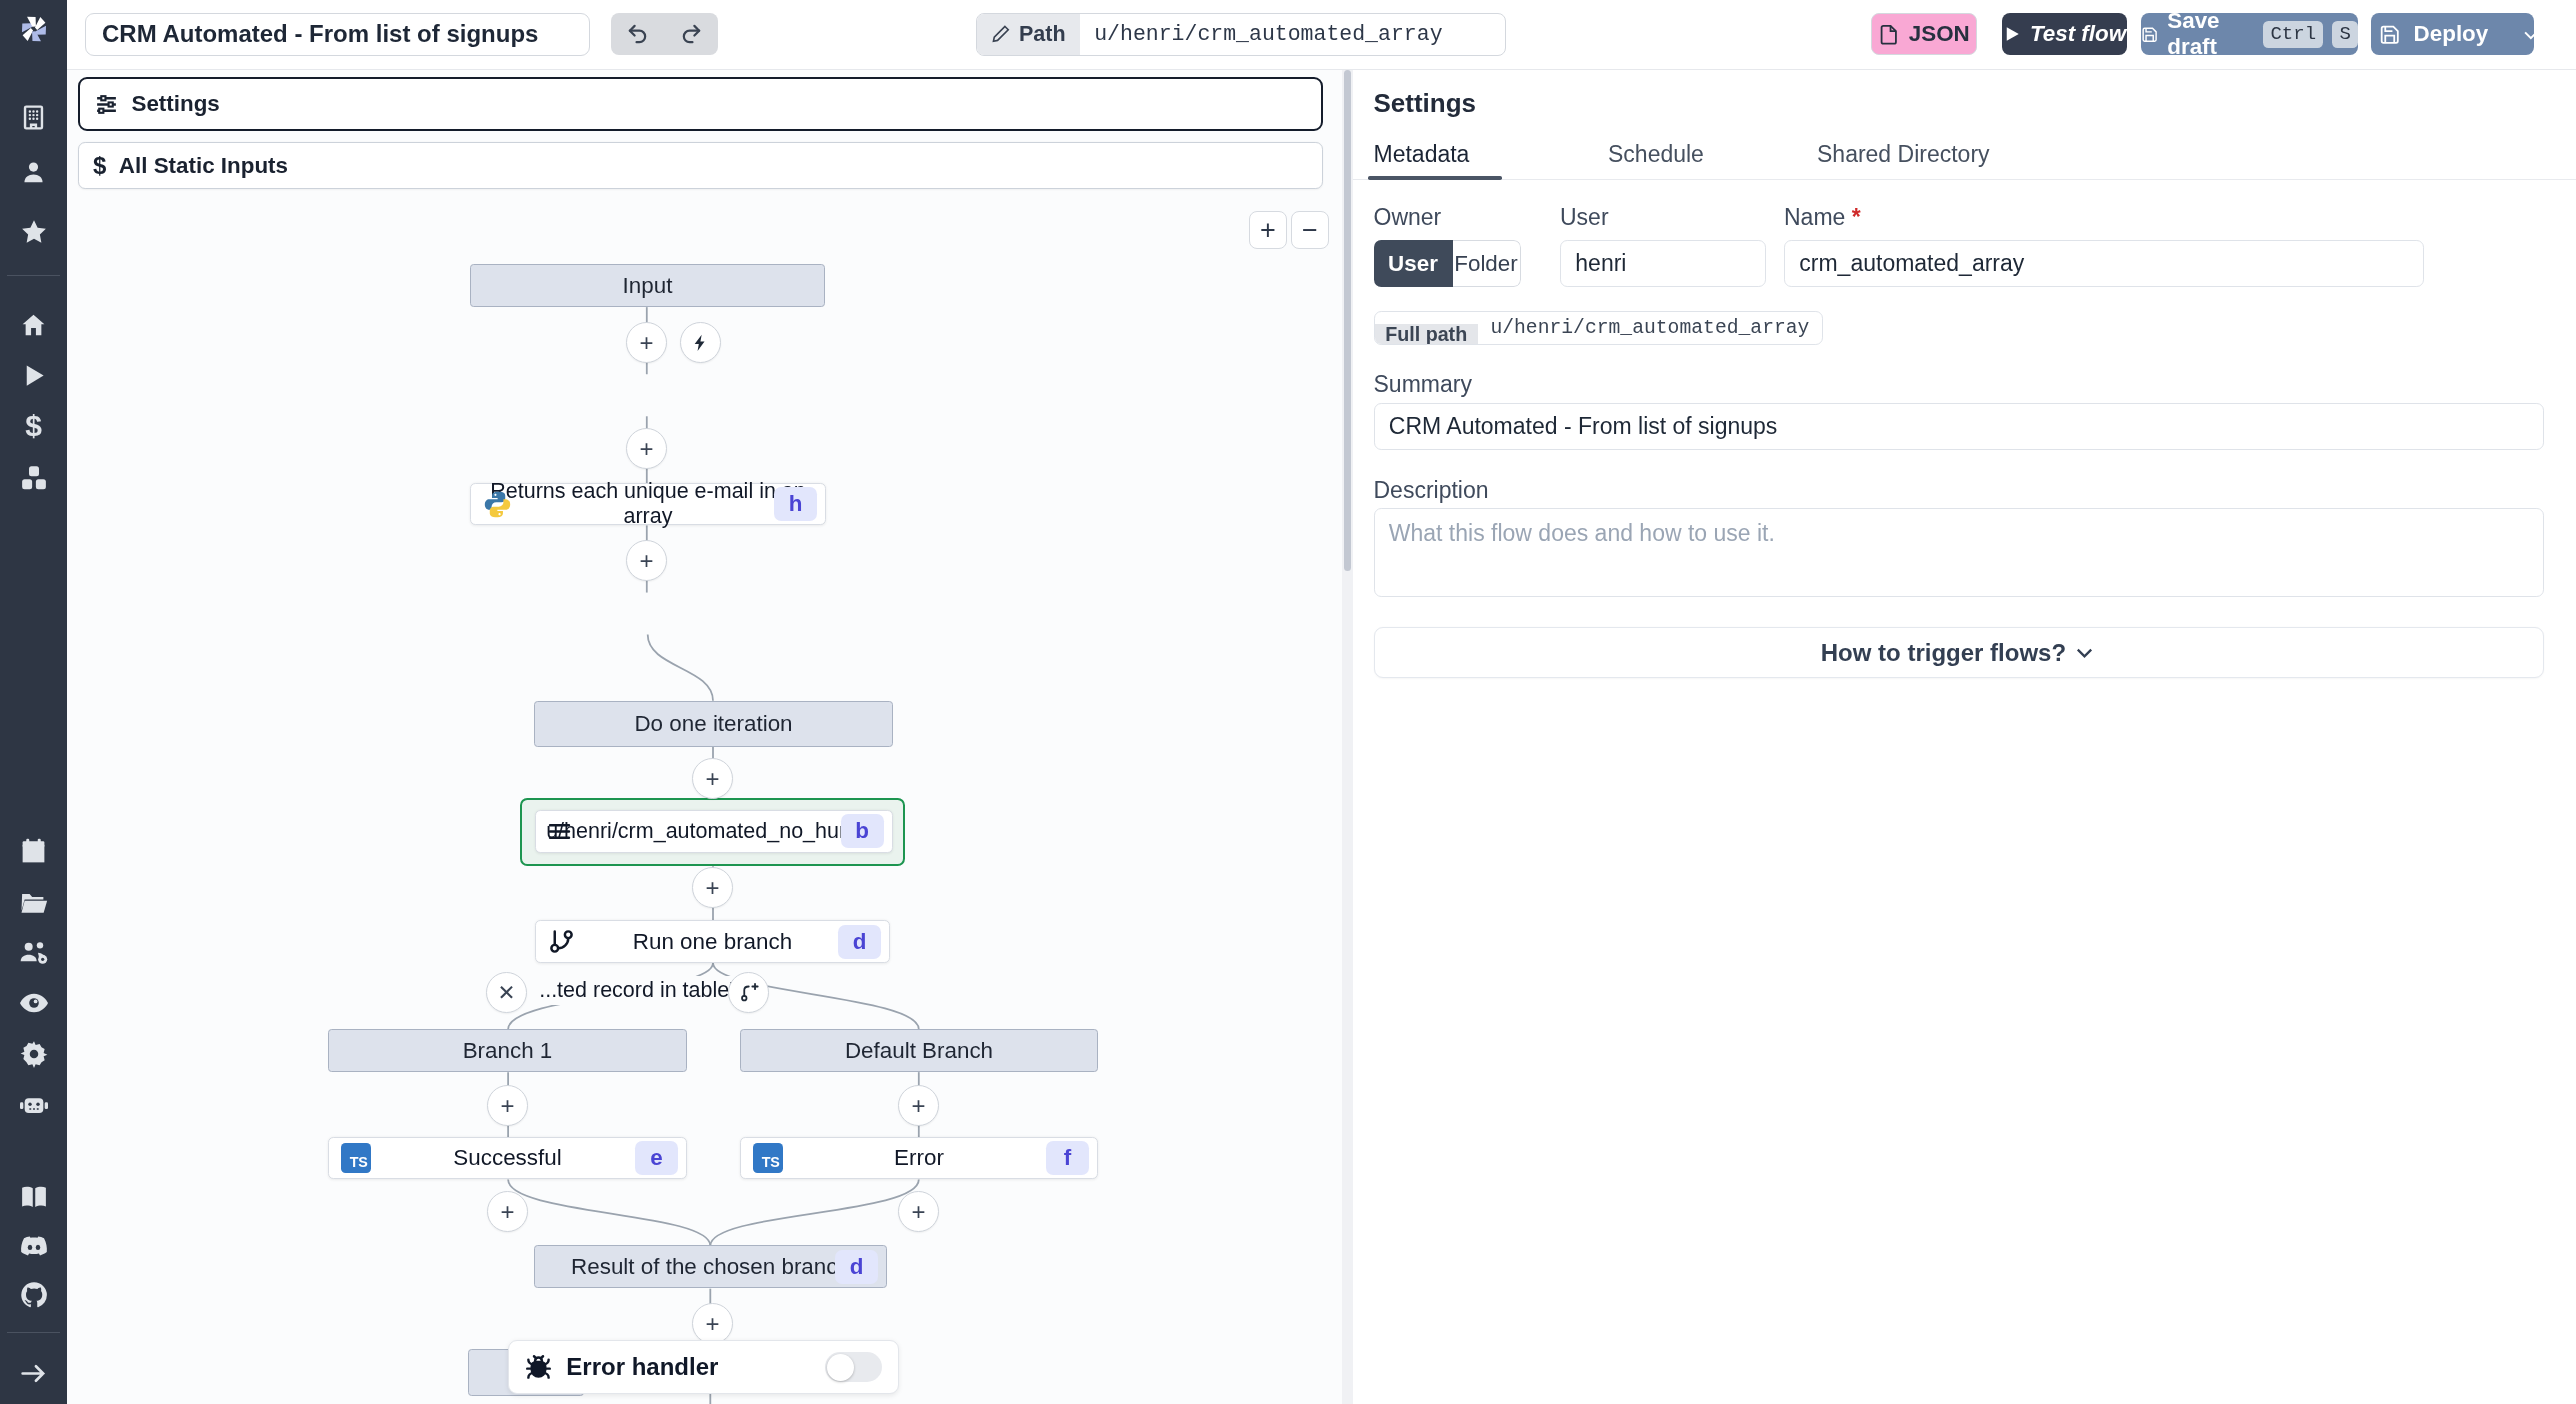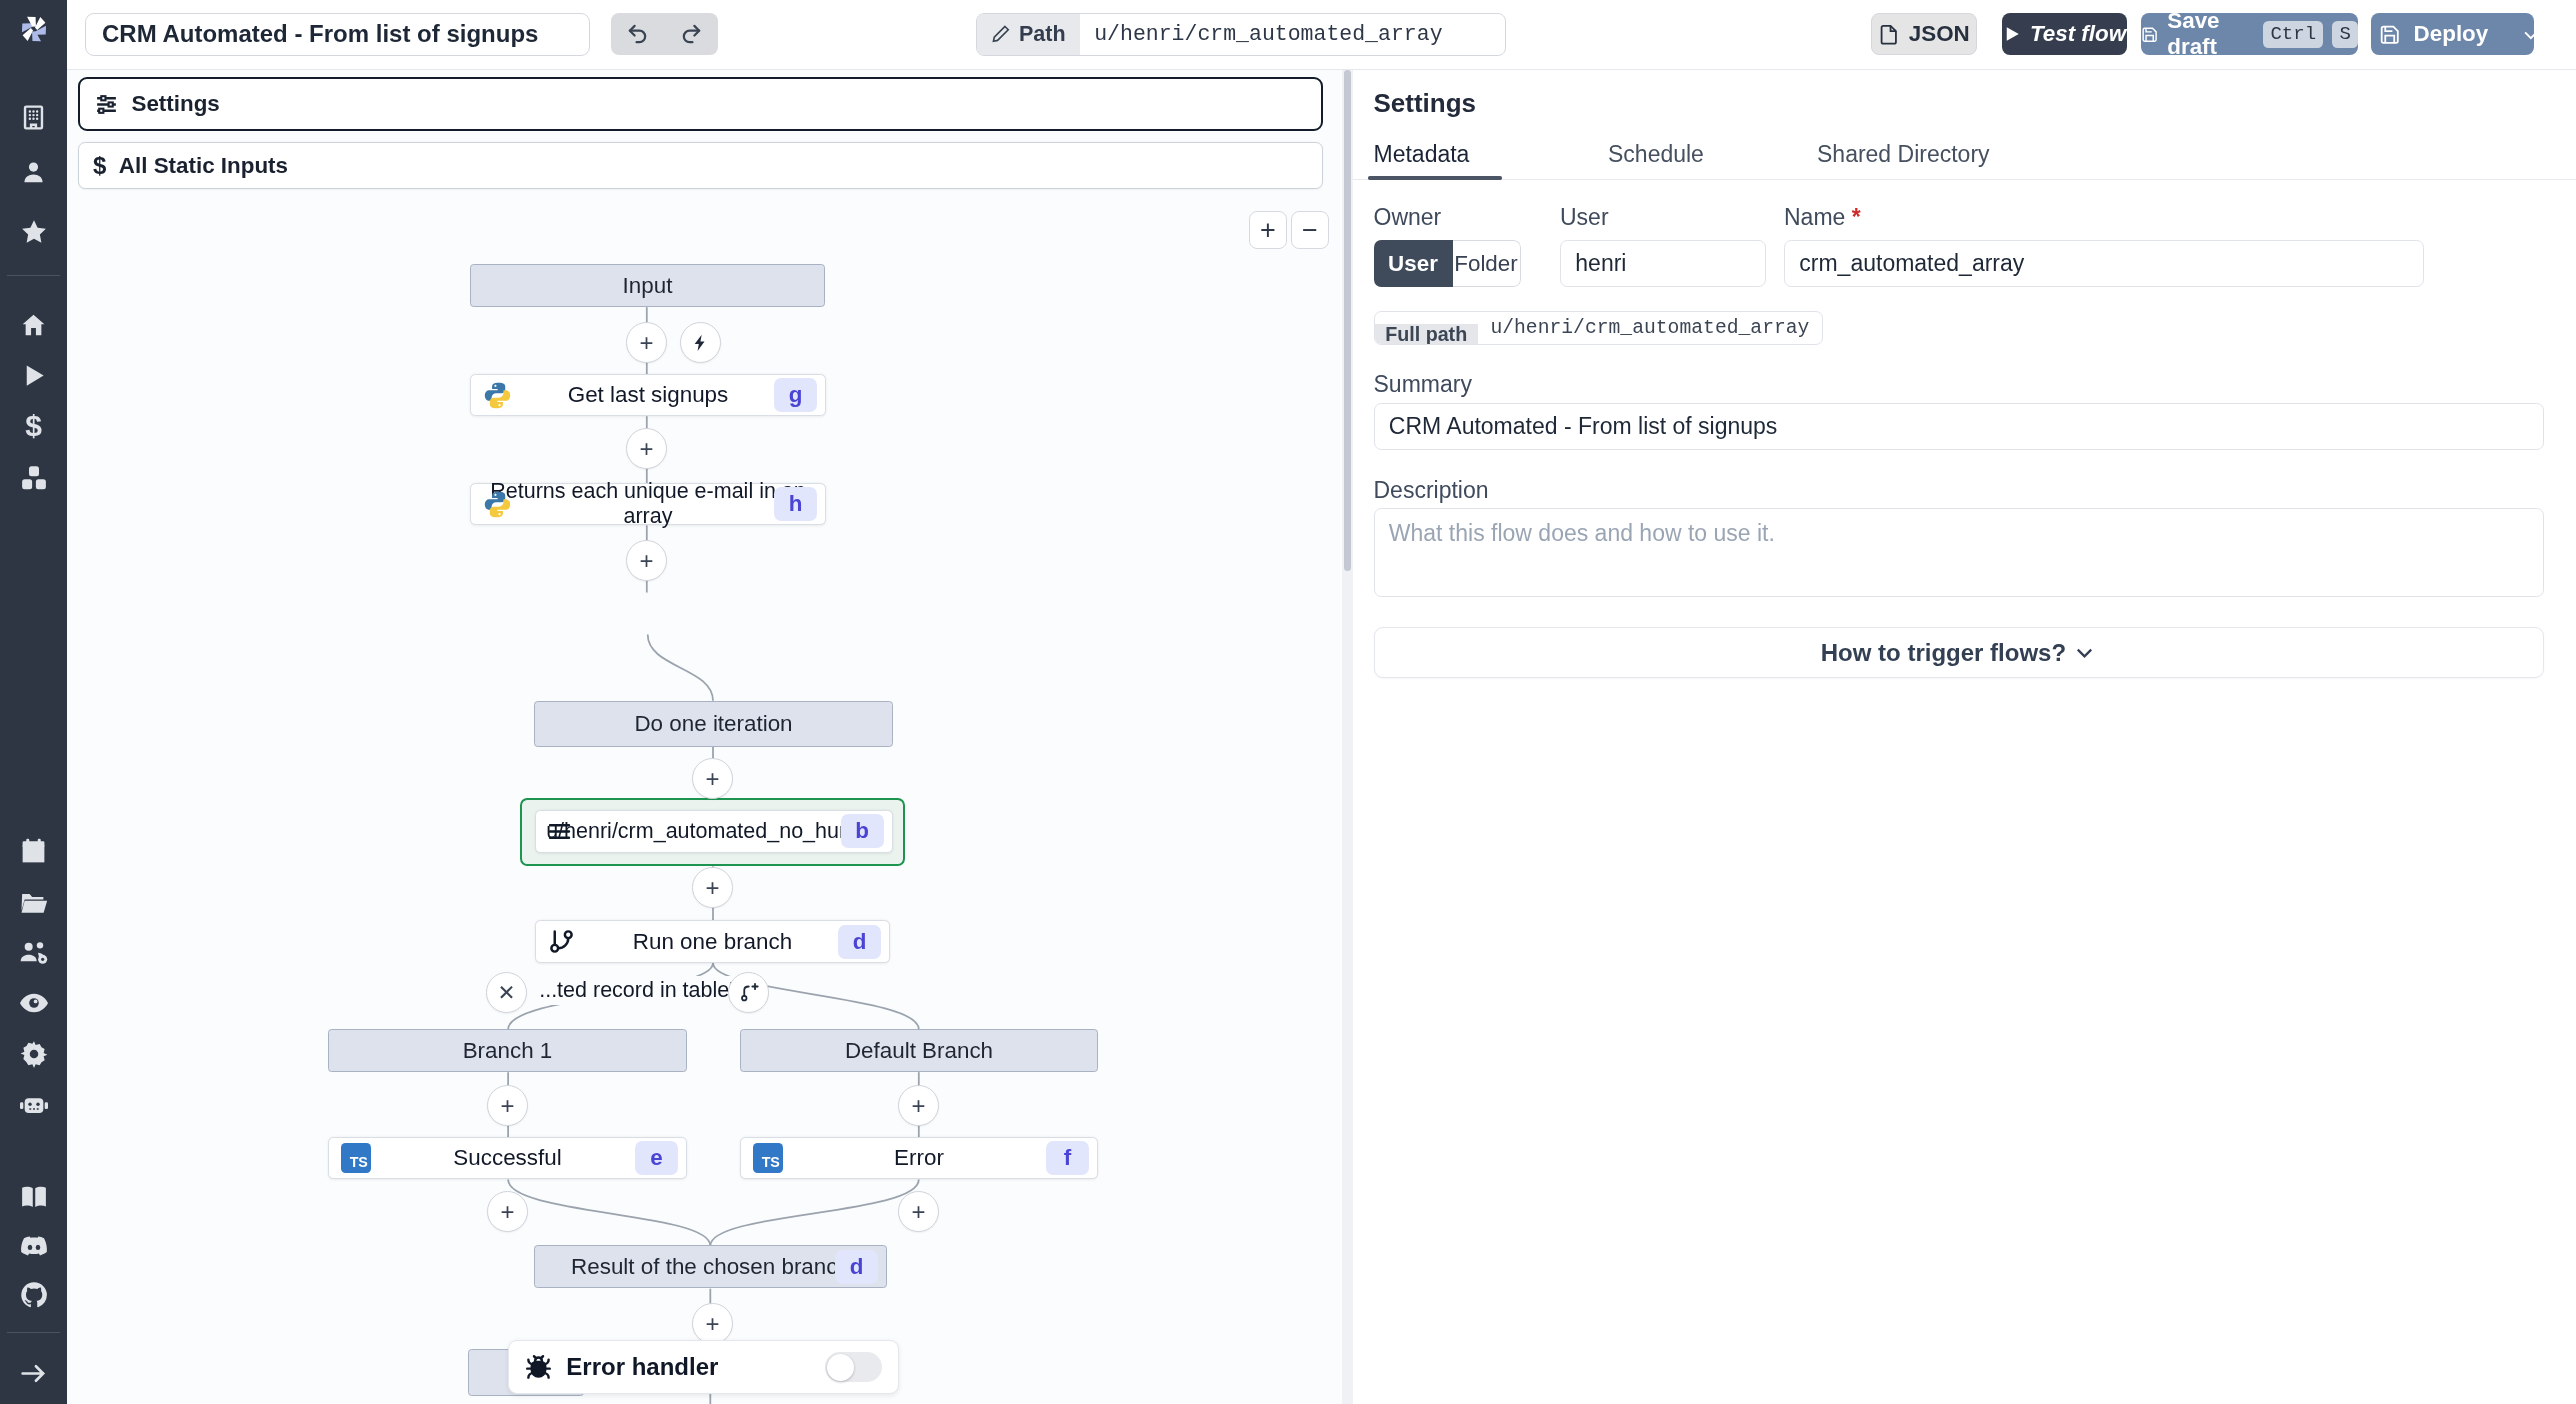--- a/index.html
+++ b/index.html
@@ -15,21 +15,21 @@
 
   
   .topbar { position:absolute; left:67px; top:0; width:2509px; height:70px; background:#fff; border-bottom:0.9px solid #e6e8ec; z-index:40; }
   .title-input { position:absolute; left:18px; top:12.5px; width:505px; height:43px; border:0.9px solid #d4d8de; border-radius:9px; padding:0 16px; font-size:24px; font-weight:bold; color:#1e2736; font-family:"Liberation Sans",sans-serif; }
   .undo-group { position:absolute; left:544px; top:13.4px; width:107px; height:42px; background:#d9dbdf; border-radius:8px; display:flex; }
   .undo-btn { flex:1; display:flex; align-items:center; justify-content:center; cursor:pointer; }
   .path-pill { position:absolute; left:909px; top:12.5px; width:530px; height:43px; border:0.9px solid #d4d8de; border-radius:8px; display:flex; overflow:hidden; background:#fff; }
   .path-label { background:#e7e9ed; display:flex; align-items:center; gap:8px; padding:0 14.3px; font-size:21.5px; font-weight:bold; color:#333d4e; }
   .path-value { display:flex; align-items:center; padding:0 14.3px; font-size:21.5px; color:#2d3748; }
   .tb-btn { position:absolute; top:13.4px; height:42px; border-radius:8px; display:flex; align-items:center; justify-content:center; gap:9px; font-size:22.4px; font-weight:bold; cursor:pointer; }
-  .btn-json { left:1804px; width:106px; background:#e5e5e5; border:0.9px solid #d4d8de; color:#27303f; }
+  .btn-json { left:1804px; width:106px; background:#f9a8d4; border:0.9px solid #d4d8de; color:#27303f; }
   .btn-test { left:1935px; width:125px; background:#353d4f; color:#fff;font-style:italic; }
   .btn-save { left:2074px; width:217px; background:#6d87ab; color:#fff; }
   .btn-deploy { left:2304px; width:163px; background:#6d87ab; color:#fff; padding:0; }
   .kbd { background:#ccd5e0; color:#2d3644; border-radius:5.4px; font-size:19px; font-weight:normal; padding:2.7px 7.2px; font-family:"Liberation Mono","DejaVu Sans Mono",monospace; }
   .dep-main { display:flex; align-items:center; gap:13px; padding:0 14.3px; height:100%;justify-content:center; }
   .dep-sep { width:0.9px; height:100%; background:#89a0bf; }
   .dep-caret { display:flex; align-items:center; justify-content:center; width:47px; height:100%; cursor:pointer; }
 
   
   .flow { position:absolute; left:67px; top:70px; width:1275px; height:1335px; background:#fbfcfd; overflow:hidden; }
@@ -315,30 +315,20 @@
     <span>Input</span>
   </div>
 
   <div class="circ" style="left:559px;top:252px">+</div>
   <div class="circ" style="left:613px;top:252px">
     <svg width="19.7" height="19.7" viewBox="0 0 24 24" fill="#1f2937">
         <path d="M13 2L4.5 13.5h5L8 22l8.5-11.5h-5z"></path>
       </svg>
   </div>
 
-  <div class="node node-white" style="left:403px;top:304px;width:356px;height:42px">
-    <span class="nicon">
-      <svg width="29" height="29" viewBox="0 0 24 24">
-          <path fill="#3b77a8" d="M11.9 1.5c-2.6 0-4.4 1.1-4.4 3v2.2h4.6v.9H5.2c-2 0-3.7 1.7-3.7 4.4s1.7 4.4 3.7 4.4h1.9v-2.6c0-2 1.7-3.6 3.8-3.6h4.4c1.7 0 3.1-1.4 3.1-3.1V4.5c0-1.9-1.9-3-4.5-3h-2zm-1.6 1.6c.5 0 .9.4.9.9s-.4.9-.9.9-.9-.4-.9-.9.4-.9.9-.9z"></path>
-          <path fill="#f4c93e" d="M12.1 22.5c2.6 0 4.4-1.1 4.4-3v-2.2h-4.6v-.9h6.9c2 0 3.7-1.7 3.7-4.4s-1.7-4.4-3.7-4.4h-1.9v2.6c0 2-1.7 3.6-3.8 3.6H8.7c-1.7 0-3.1 1.4-3.1 3.1v2.6c0 1.9 1.9 3 4.5 3h2zm1.6-1.6c-.5 0-.9-.4-.9-.9s.4-.9.9-.9.9.4.9.9-.4.9-.9.9z"></path>
-        </svg>
-    </span>
-    <span class="nlabel">Get last signups</span>
-    <span class="badge">g</span>
-  </div>
 
   <div class="circ" style="left:559px;top:358px">+</div>
 
   <div class="node node-white" style="left:403px;top:413px;width:356px;height:42px">
     <span class="nicon">
       <svg width="29" height="29" viewBox="0 0 24 24">
           <path fill="#3b77a8" d="M11.9 1.5c-2.6 0-4.4 1.1-4.4 3v2.2h4.6v.9H5.2c-2 0-3.7 1.7-3.7 4.4s1.7 4.4 3.7 4.4h1.9v-2.6c0-2 1.7-3.6 3.8-3.6h4.4c1.7 0 3.1-1.4 3.1-3.1V4.5c0-1.9-1.9-3-4.5-3h-2zm-1.6 1.6c.5 0 .9.4.9.9s-.4.9-.9.9-.9-.4-.9-.9.4-.9.9-.9z"></path>
           <path fill="#f4c93e" d="M12.1 22.5c2.6 0 4.4-1.1 4.4-3v-2.2h-4.6v-.9h6.9c2 0 3.7-1.7 3.7-4.4s-1.7-4.4-3.7-4.4h-1.9v2.6c0 2-1.7 3.6-3.8 3.6H8.7c-1.7 0-3.1 1.4-3.1 3.1v2.6c0 1.9 1.9 3 4.5 3h2zm1.6-1.6c-.5 0-.9-.4-.9-.9s.4-.9.9-.9.9.4.9.9-.4.9-.9.9z"></path>
         </svg>
     </span>

